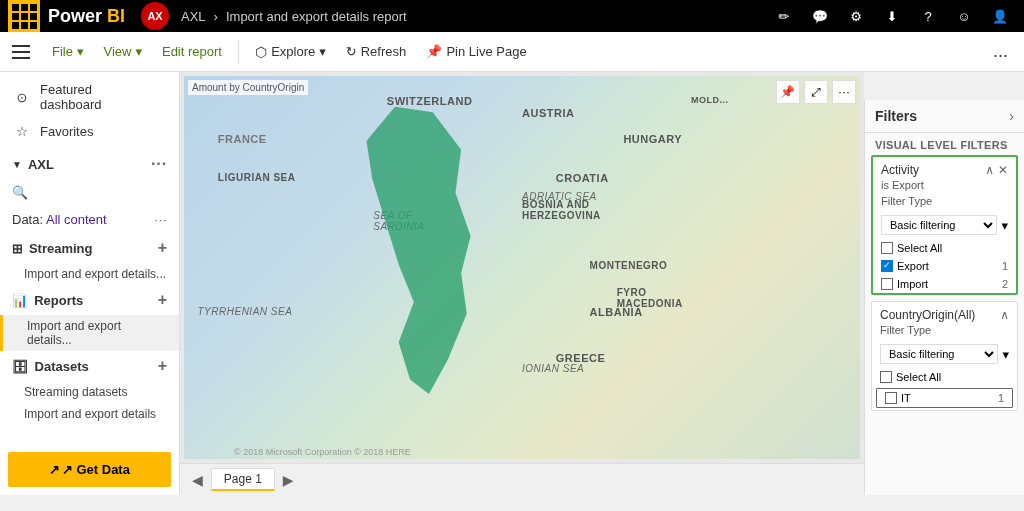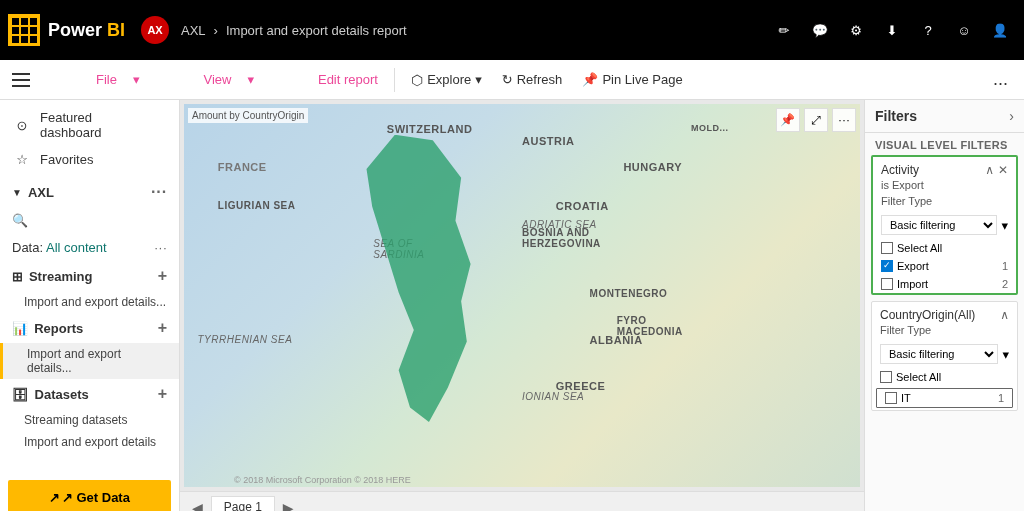--- a/index.html
+++ b/index.html
@@ -1,20 +1,20 @@
 <!DOCTYPE html>
 <html><head>
   <meta charset="utf-8">
   <style>
     * { box-sizing: border-box; margin: 0; padding: 0; }
     body { font-family: 'Segoe UI', Arial, sans-serif; font-size: 13px; background: #f0f0f0; overflow: hidden; width: 1024px; height: 511px; }
 
     
     .topbar {
-      display: flex; align-items: center; height: 60px;
+      display: flex; align-items: center; height: 32px;
       background: #000; color: #fff; padding: 0 8px;
     }
     .topbar-waffle {
       width: 32px; height: 32px; display: flex; align-items: center; justify-content: center;
       background: #FFB900; margin-right: 8px; cursor: pointer; flex-shrink: 0;
     }
     .waffle-grid { display: grid; grid-template-columns: repeat(3,7px); gap: 2px; }
     .waffle-cell { width: 7px; height: 7px; background: #000; }
     .topbar-logo { color: #fff; font-size: 18px; font-weight: 600; margin-right: 16px; }
     .topbar-logo span { color: #FFB900; }
@@ -35,22 +35,22 @@
     .menubar {
       display: flex; align-items: center; height: 40px;
       background: #fff; border-bottom: 1px solid #ddd; padding: 0 8px; gap: 4px;
     }
     .menubar-hamburger {
       width: 28px; height: 28px; display: flex; flex-direction: column; justify-content: center;
       gap: 4px; cursor: pointer; padding: 4px; margin-right: 4px;
     }
     .hamburger-line { width: 18px; height: 2px; background: #333; }
     .menu-btn {
-      display: flex; align-items: center; gap: 16px; padding: 4px 8px;
-      font-size: 13px; color: #ec4899; cursor: pointer; border-radius: 2px; margin-left: 44px;
+      display: flex; align-items: center; gap: 4px; padding: 4px 8px;
+      font-size: 13px; color: #4d7c0f; cursor: pointer; border-radius: 2px;
     }
     .menu-separator { width: 1px; height: 24px; background: #ddd; margin: 0 4px; }
     .menu-action {
       display: flex; align-items: center; gap: 4px; padding: 4px 8px;
       font-size: 13px; color: #333; cursor: pointer; border-radius: 2px;
     }
     .menu-dots { margin-left: auto; font-size: 18px; color: #333; cursor: pointer; padding: 4px 8px; }
 
     
     .main-layout { display: flex; height: calc(511px - 48px - 40px); }
@@ -86,21 +86,21 @@
     }
     .sidebar-search input {
       flex: 1; border: 1px solid #ddd; border-radius: 2px; padding: 4px 6px;
       font-size: 12px; outline: none;
     }
     .show-bar {
       display: flex; align-items: center; padding: 6px 12px; font-size: 13px;
       color: #333; justify-content: space-between; cursor: pointer;
     }
     .show-bar .left { display: flex; align-items: center; gap: 4px; }
-    .show-label { color: #0f766e; }
+    .show-label { color: #4c1d95; }
 
     
     .get-data-btn {
       margin: auto 8px 8px 8px; background: #FFB900; color: #000; font-weight: 600;
       font-size: 13px; padding: 10px 16px; cursor: pointer; border-radius: 2px;
       display: flex; align-items: center; gap: 6px; justify-content: center;
     }
 
     
     .content-area { flex: 1; display: flex; flex-direction: column; background: #e8e8e8; position: relative; }
@@ -138,21 +138,21 @@
     .page-nav { font-size: 14px; color: #666; cursor: pointer; padding: 0 4px; }
     .page-tab {
       padding: 3px 12px; background: #fff; border: 1px solid #ddd; font-size: 12px;
       cursor: pointer; color: #333;
     }
     .page-tab.active { background: #fff; border-bottom: 2px solid #FFB900; }
 
     
     .filters-panel {
       width: 160px; min-width: 160px; background: #fafafa; border-left: 1px solid #ddd;
-      display: flex; flex-direction: column; overflow-y: auto;
+      display: flex; flex-direction: column; overflow-y: auto; margin-top: 28px;
     }
     .filters-header {
       display: flex; align-items: center; justify-content: space-between;
       padding: 8px 10px; border-bottom: 1px solid #ddd;
     }
     .filters-title { font-size: 14px; font-weight: 600; color: #333; }
     .filters-expand { font-size: 14px; color: #666; cursor: pointer; }
     .filters-section-label {
       padding: 6px 10px 4px; font-size: 11px; color: #666; font-weight: 600;
       text-transform: uppercase; letter-spacing: 0.3px;

